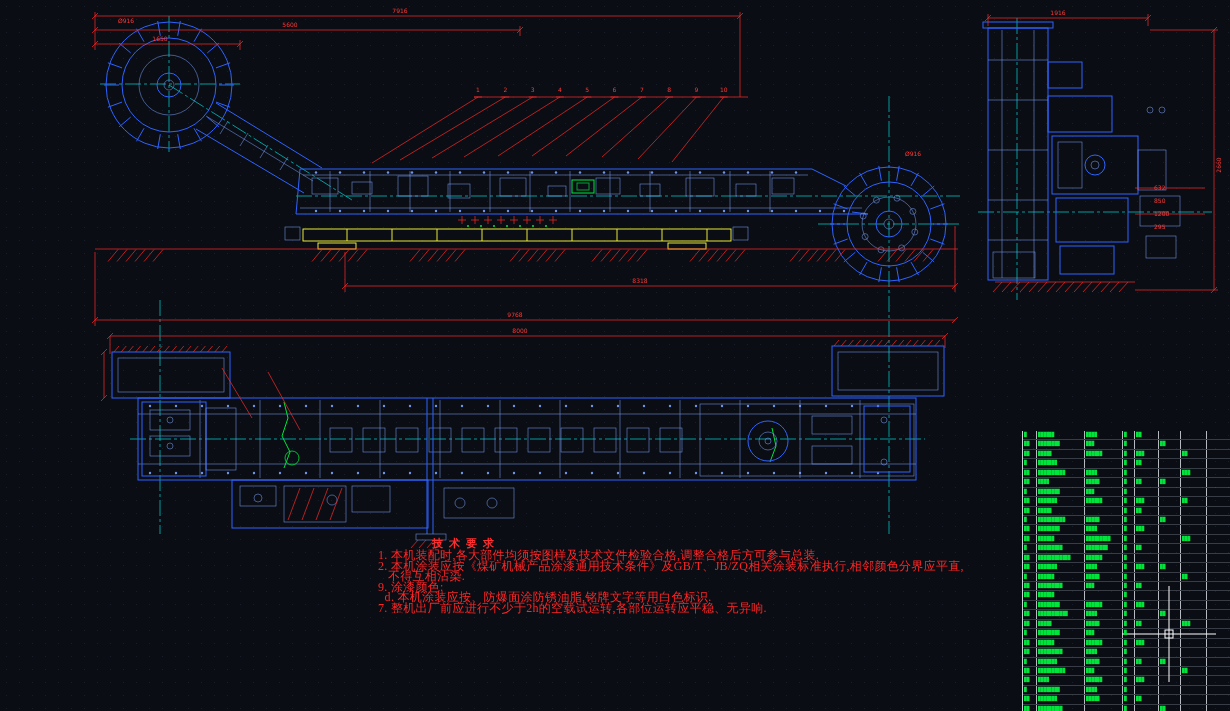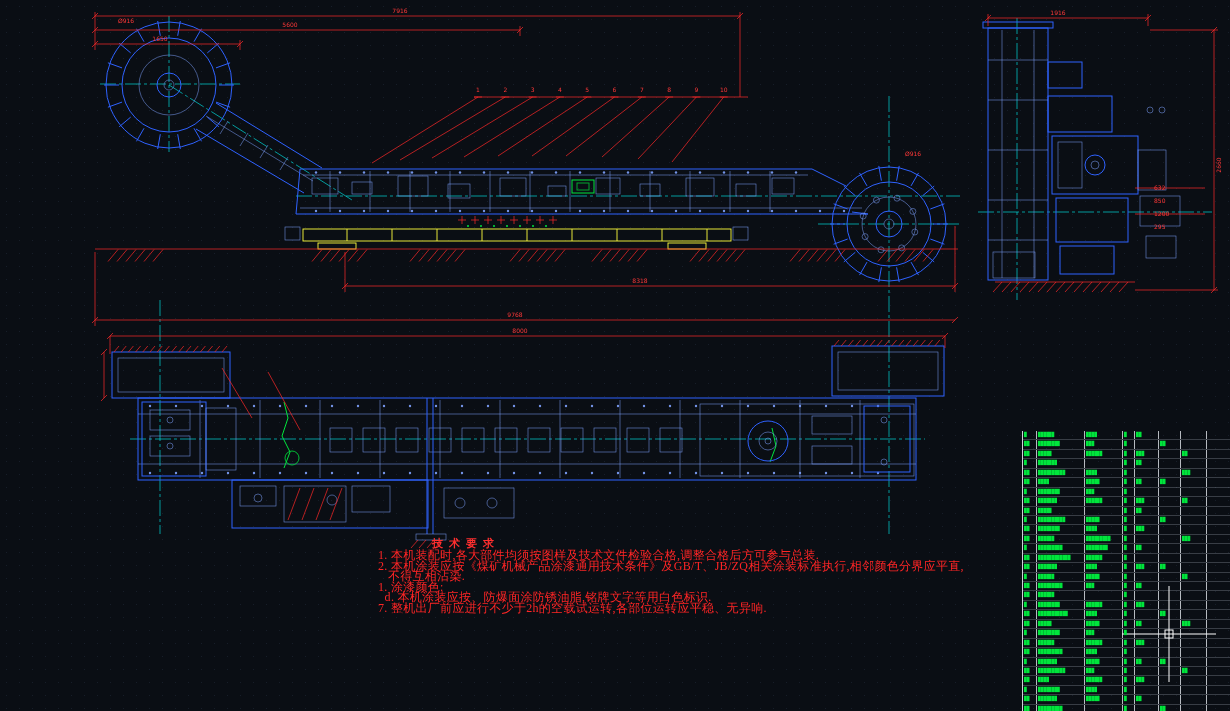--- a/index.html
+++ b/index.html
@@ -611,21 +611,21 @@
     <rect class="w" x="1165" y="630" width="8" height="8"></rect>
   </g>
 </svg>
 
 <div id="tech">
   <div id="tech-title">技术要求</div>
   <div id="tech-lines">
         <div class="tech-line">1. 本机装配时,各大部件均须按图样及技术文件检验合格,调整合格后方可参与总装.</div>
         <div class="tech-line">2. 本机涂装应按《煤矿机械产品涂漆通用技术条件》及GB/T、JB/ZQ相关涂装标准执行,相邻颜色分界应平直,</div>
         <div class="tech-line">   不得互相沾染.</div>
-        <div class="tech-line">1. 涂漆颜色:</div>
+        <div class="tech-line">9. 涂漆颜色:</div>
         <div class="tech-line">  d. 本机涂装应按、防爆面涂防锈油脂,铭牌文字等用白色标识.</div>
         <div class="tech-line">7. 整机出厂前应进行不少于2h的空载试运转,各部位运转应平稳、无异响.</div>
       </div>
 </div>
 
 <div id="bom">
       <div class="bom-row">
         <span class="bom-cell c0">█</span>
         <span class="bom-cell c1">██████</span>
         <span class="bom-cell c2">████</span>

